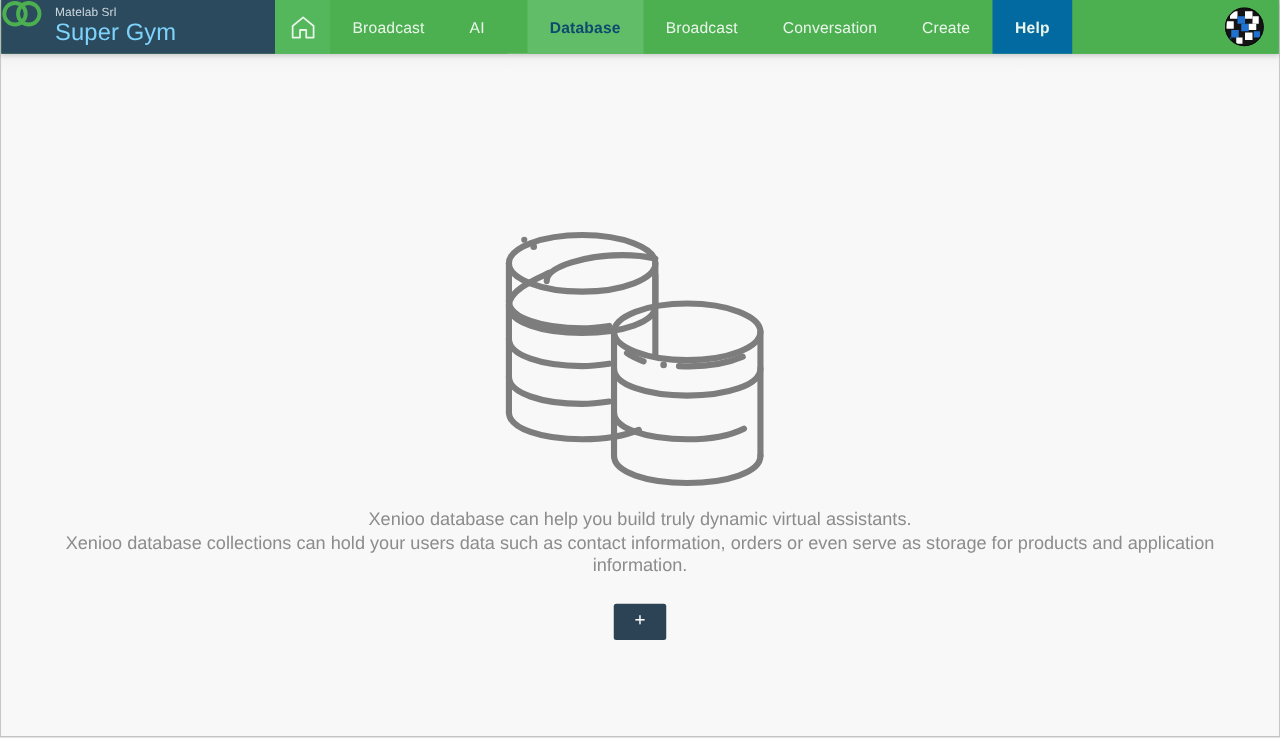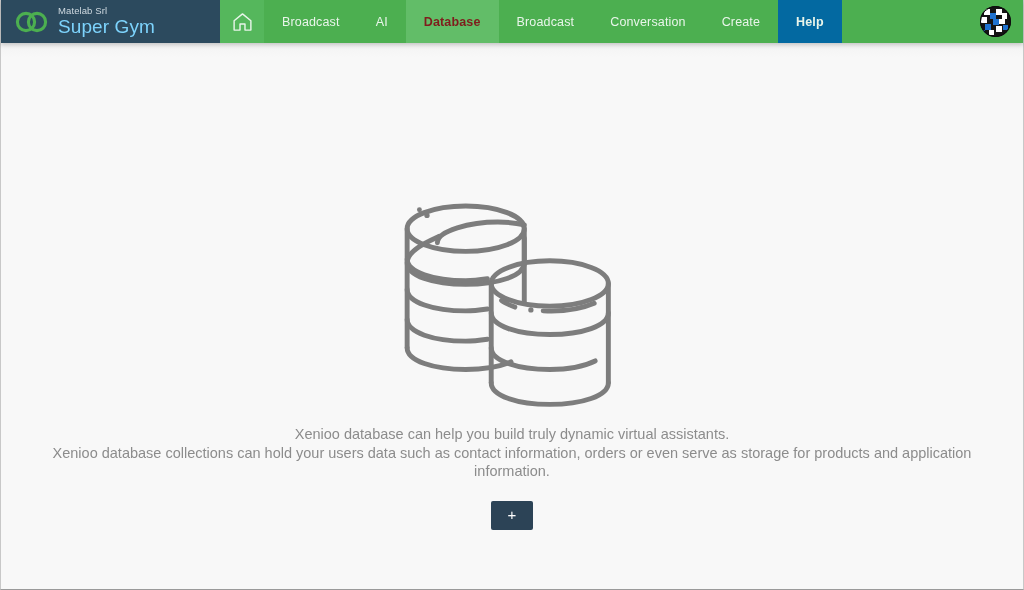--- a/index.html
+++ b/index.html
@@ -38,22 +38,20 @@
     position: relative;
     z-index: 5;
     box-shadow: 0 2px 4px rgba(0,0,0,0.18);
   }
 
   .brand {
     width: 219px;
     min-width: 219px;
     background: #2c4a5e;
     display: flex;
-    align-items: center;
-    padding-left: 14px;
     gap: 9px;
   }
 
   .brand-logo {
     width: 34px;
     height: 22px;
     flex: 0 0 34px;
     display: block;
   }
 
@@ -99,22 +97,23 @@
     padding: 0 18px;
     font-size: 12.5px;
     color: #e9f5ea;
     white-space: nowrap;
     letter-spacing: .15px;
     background: #4caf50;
   }
 
   .nav-item.active {
     background: #62bd68;
-    color: #7f1d1d;
+    color: #0c4a6e;
     font-weight: 700;
+    margin-left: 16px;
   }
 
   .nav-item.dim {
     background: #0369a1;
     font-weight: bold;
   }
 
   .nav-spacer { flex: 1; background: #4caf50; }
 
   .nav-avatar-wrap {
@@ -135,21 +134,21 @@
     background: #111;
   }
 
   
   .main {
     flex: 1;
     background: linear-gradient(#f2f2f2 0px, #f8f8f8 14px, #f8f8f8 100%);
     display: flex;
     flex-direction: column;
     align-items: center;
-    padding-top: 18px;
+    padding-top: 0;
     position: relative;
   }
 
   .empty-state {
     width: 100%;
     display: flex;
     flex-direction: column;
     align-items: center;
     margin-top: 128px;
   }

